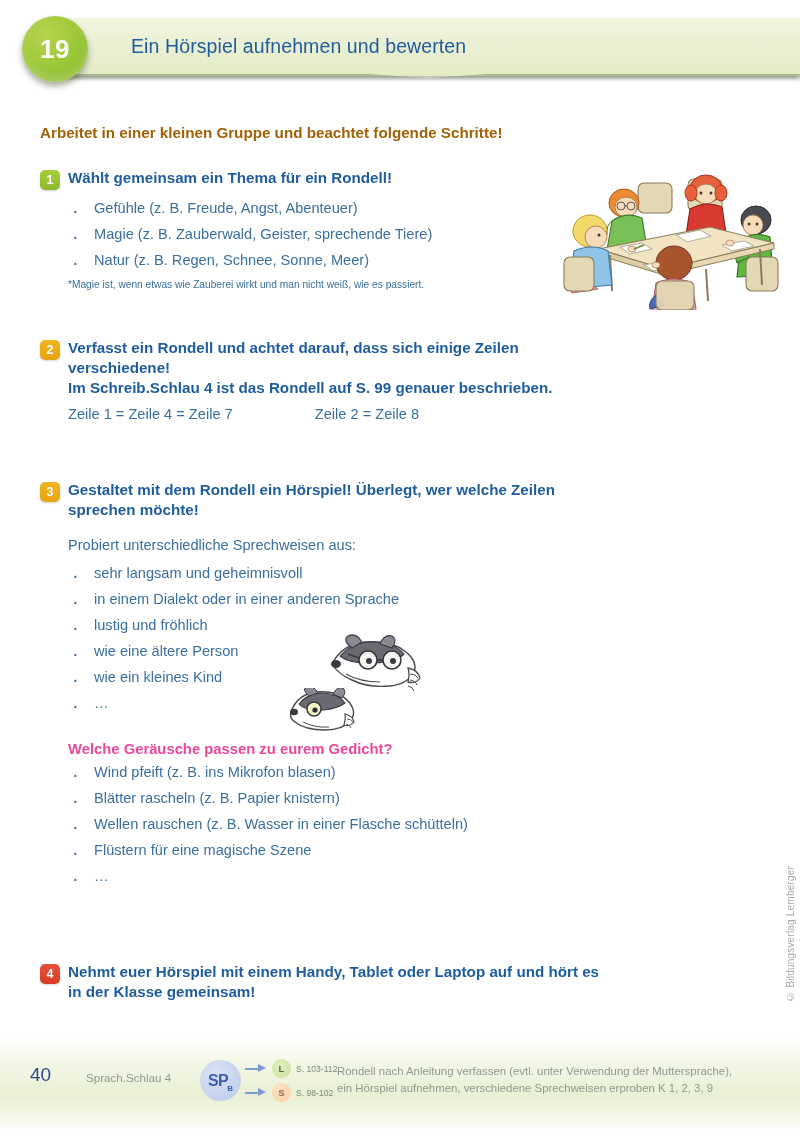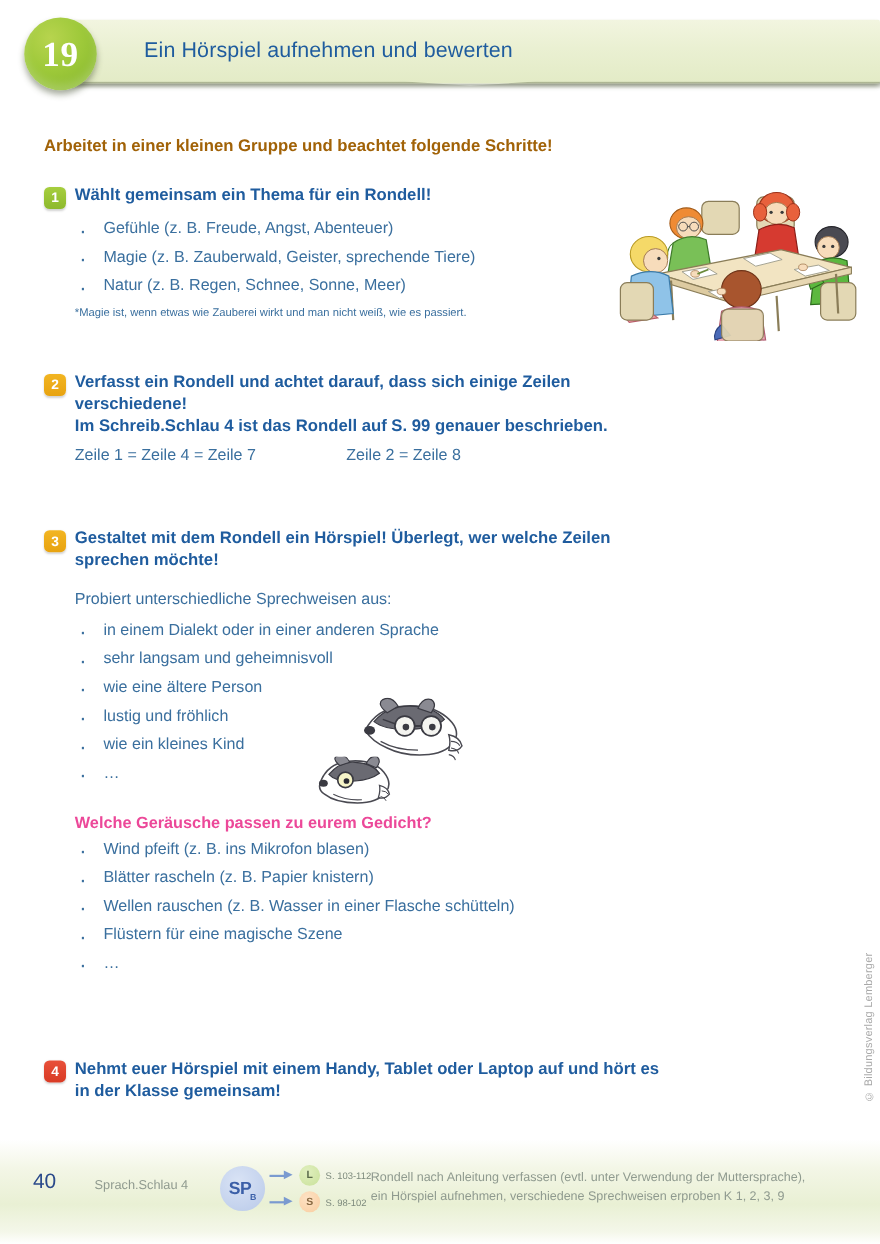--- a/index.html
+++ b/index.html
@@ -50,24 +50,23 @@
     border-radius: 50%;
     background: radial-gradient(circle at 36% 28%, #b7d44e 0%, #9ec93a 45%, #82b42b 100%);
     box-shadow: 0 4px 6px rgba(60,70,40,0.45), inset 0 -5px 9px rgba(255,255,255,0.22);
     z-index: 4;
     display: flex;
     align-items: center;
     justify-content: center;
   }
   .header-badge span {
     color: #ffffff;
-    font-size: 32px;
+    font-size: 26px;
     font-weight: bold;
     letter-spacing: 0.5px;
-    font-family: Liberation Serif, serif;
   }
   .header-title {
     position: absolute;
     left: 131px;
     top: 35px;
     font-size: 19.5px;
     font-weight: normal;
     color: #1f5c9e;
     letter-spacing: 0.1px;
     z-index: 3;
@@ -420,24 +419,24 @@
     <div class="step-badge badge-orange">
       <span>3</span>
     </div>
     <div class="step-head">
       <div>Gestaltet mit dem Rondell ein Hörspiel! Überlegt, wer welche Zeilen</div>
       <div>sprechen möchte!</div>
     </div>
     <div class="step-body" style="margin-top:14px;">
       <div class="plain-line">Probiert unterschiedliche Sprechweisen aus:</div>
       <ul class="bul" style="margin-top:4px;">
+        <li>sehr langsam und geheimnisvoll</li>
         <li>in einem Dialekt oder in einer anderen Sprache</li>
-        <li>sehr langsam und geheimnisvoll</li>
+        <li>lustig und fröhlich</li>
         <li>wie eine ältere Person</li>
-        <li>lustig und fröhlich</li>
         <li>wie ein kleines Kind</li>
         <li>…</li>
       </ul>
 
       <div class="sub-head" style="margin-top:24px;">Welche Geräusche passen zu eurem Gedicht?</div>
       <ul class="bul">
         <li>Wind pfeift (z. B. ins Mikrofon blasen)</li>
         <li>Blätter rascheln (z. B. Papier knistern)</li>
         <li>Wellen rauschen (z. B. Wasser in einer Flasche schütteln)</li>
         <li>Flüstern für eine magische Szene</li>

